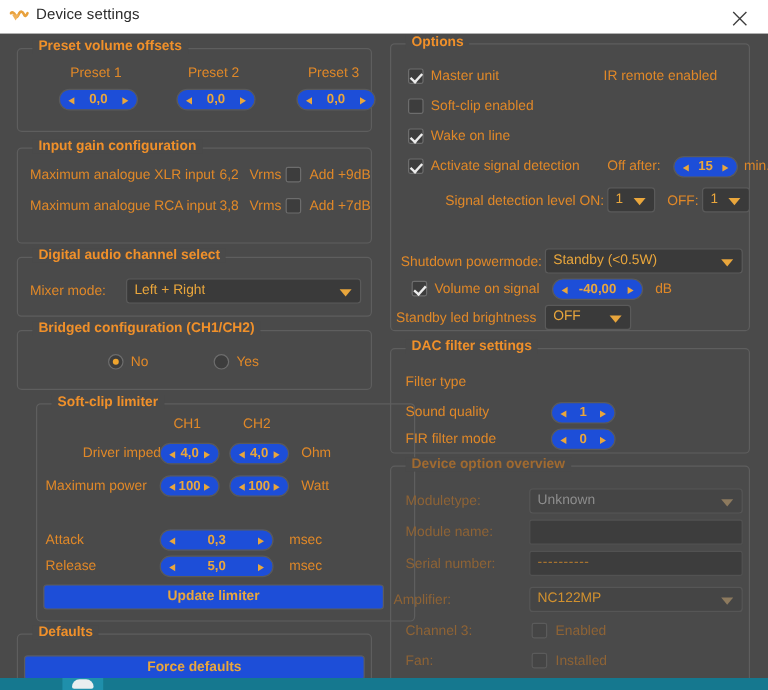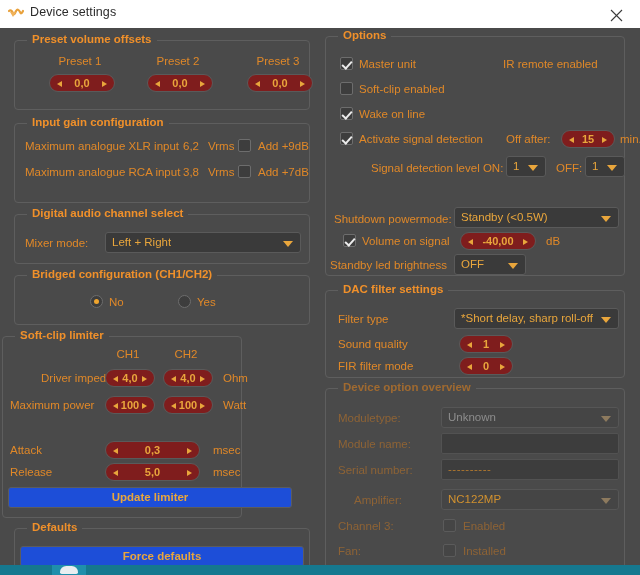--- a/index.html
+++ b/index.html
@@ -95,21 +95,21 @@
     font-size: 11.5px;
     white-space: nowrap;
   }
   .lbl.dim { color: #8e6335; }
   .lbl.center { text-align: center; }
 
   
   .spin {
     position: absolute;
     height: 18px;
-    background: #7f1d1d;
+    background: #1d4ed8;
     border: 1px solid #5a5a5a;
     border-radius: 9px;
     box-sizing: border-box;
     cursor: pointer;
   }
   .spin .sval {
     position: absolute;
     left: 0; right: 0; top: 2px;
     text-align: center;
     font-size: 11px;
@@ -304,21 +304,21 @@
   </div>
 
   <div class="group" style="left:14px; top:247px; width:296px; height:50px;">
     <div class="legend">Bridged configuration (CH1/CH2)</div>
     <div class="rb on" style="left:75px; top:19px;"></div>
     <div class="lbl" style="left:94px; top:20px;">No</div>
     <div class="rb" style="left:163px; top:19px;"></div>
     <div class="lbl" style="left:182px; top:20px;">Yes</div>
   </div>
 
-  <div class="group" style="left:2px; top:308px; width:240px; height:182px;">
+  <div class="group" style="left:30px; top:308px; width:316px; height:182px;">
     <div class="legend">Soft-clip limiter</div>
 
     <div class="lbl center" style="left:100px; top:11px; width:50px;">CH1</div>
     <div class="lbl center" style="left:158px; top:11px; width:50px;">CH2</div>
 
     <div class="lbl" style="left:7px; top:35px;margin-left:31px;">Driver impedance</div>
     <div class="spin" style="left:102px; top:32px; width:50px;">
       <div class="sl"></div>
       <div class="sval">4,0</div>
       <div class="sr"></div>
@@ -424,24 +424,20 @@
     <div class="combo" style="left:128px; top:217px; width:72px;">
       <div class="ctext">OFF</div>
       <div class="carrow"></div>
     </div>
   </div>
 
   <div class="group" style="left:325px; top:262px; width:300px; height:88px;">
     <div class="legend">DAC filter settings</div>
 
     <div class="lbl" style="left:12px; top:22px;">Filter type</div>
-    <div class="combo" style="left:128px; top:17px; width:165px;">
-      <div class="ctext">*Short delay, sharp roll-off</div>
-      <div class="carrow"></div>
-    </div>
 
     <div class="lbl" style="left:12px; top:47px;">Sound quality</div>
     <div class="spin" style="left:133px; top:44px; width:54px;">
       <div class="sl"></div>
       <div class="sval">1</div>
       <div class="sr"></div>
     </div>
 
     <div class="lbl" style="left:12px; top:69px;">FIR filter mode</div>
     <div class="spin" style="left:133px; top:66px; width:54px;">
@@ -463,21 +459,21 @@
     <div class="lbl dim" style="left:12px; top:49px;">Module name:</div>
     <div class="tbox" style="left:115px; top:44px; width:178px;">
       <div class="tval"></div>
     </div>
 
     <div class="lbl dim" style="left:12px; top:75px;">Serial number:</div>
     <div class="tbox" style="left:115px; top:70px; width:178px;">
       <div class="tval">----------</div>
     </div>
 
-    <div class="lbl dim" style="left:28px; top:105px;">Amplifier:</div>
+    <div class="lbl dim" style="left:2px; top:105px;">Amplifier:</div>
     <div class="combo dim" style="left:115px; top:100px; width:178px;">
       <div class="ctext" style="color:#d1912f;">NC122MP</div>
       <div class="carrow"></div>
     </div>
 
     <div class="lbl dim" style="left:12px; top:131px;">Channel 3:</div>
     <div class="cb dim" style="left:117px; top:130px;"></div>
     <div class="lbl dim" style="left:137px; top:131px;">Enabled</div>
 
     <div class="lbl dim" style="left:12px; top:156px;">Fan:</div>

